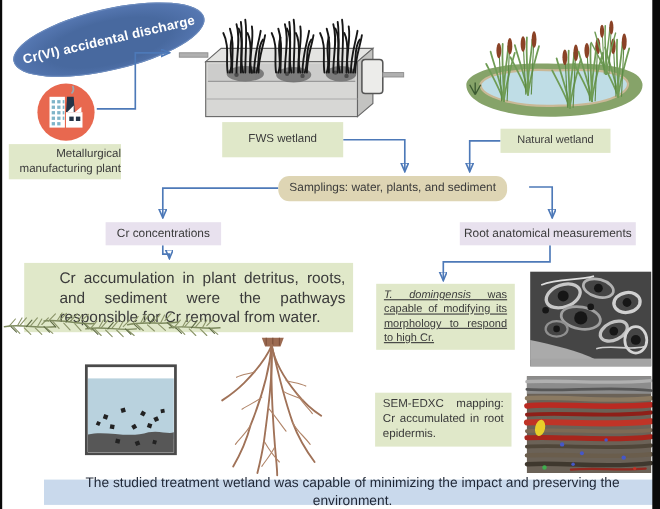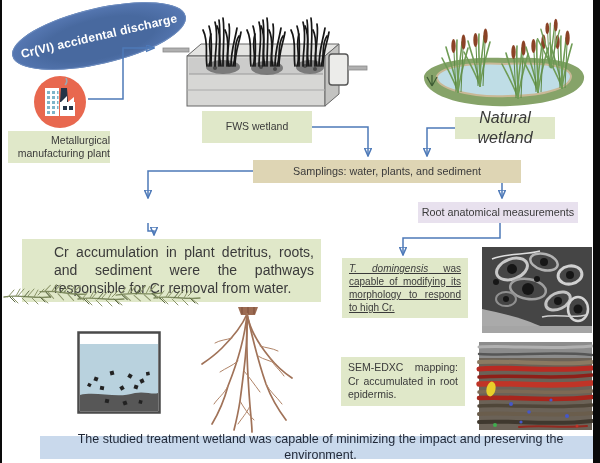--- a/index.html
+++ b/index.html
@@ -162,28 +162,31 @@
   </svg>
 
   <div class="box green" style="left:8px;top:131px;width:102px;height:32px;font-size:10.5px;text-align:right;">
     <span>Metallurgical manufacturing plant</span>
   </div>
 
   <div class="box green" style="left:202px;top:111px;width:110px;height:32px;font-size:10.5px;">
     <span>FWS wetland</span>
   </div>
 
-  <div class="box green" style="left:455px;top:117px;width:100px;height:22px;font-size:16px;font-style:italic;">
+  <div class="box green" style="left:455px;top:117px;width:100px;height:22px;font-size:10px;">
     <span>Natural wetland</span>
   </div>
 
-  <div class="box tan" style="left:253px;top:160px;width:268px;height:23px;font-size:10.8px;">
+  <div class="box tan" style="left:253px;top:160px;width:208px;height:23px;font-size:10.8px;border-radius:10px;">
     <span>Samplings: water, plants, and sediment</span>
   </div>
 
+  <div class="box lav" style="left:96px;top:202px;width:105px;height:21px;font-size:10.8px;">
+    <span>Cr concentrations</span>
+  </div>
 
   <div class="box lav" style="left:418px;top:202px;width:160px;height:21px;font-size:10.8px;">
     <span>Root anatomical measurements</span>
   </div>
 
   <div class="box green para" style="left:22px;top:239px;width:260px;font-size:14px;padding-left:32px;">
     <span>Cr accumulation in plant detritus, roots, and sediment were the pathways responsible for Cr removal from water.</span>
   </div>
 
   <div class="box green para" style="left:342px;top:258px;width:112px;font-size:10px;text-decoration:underline;">

